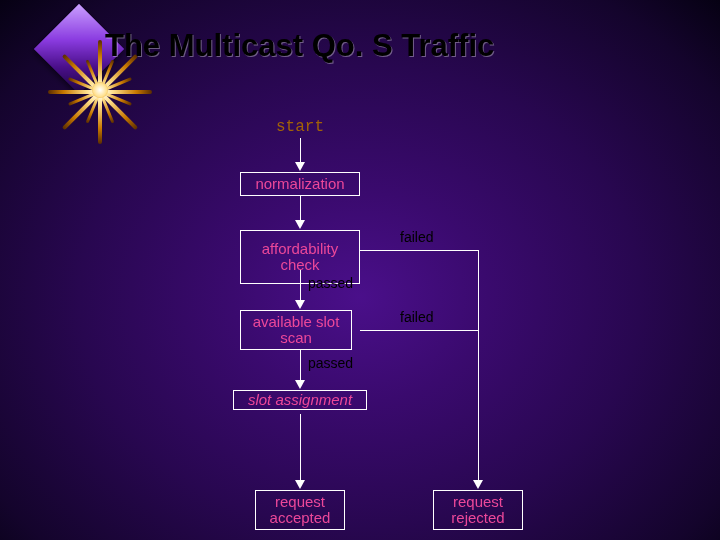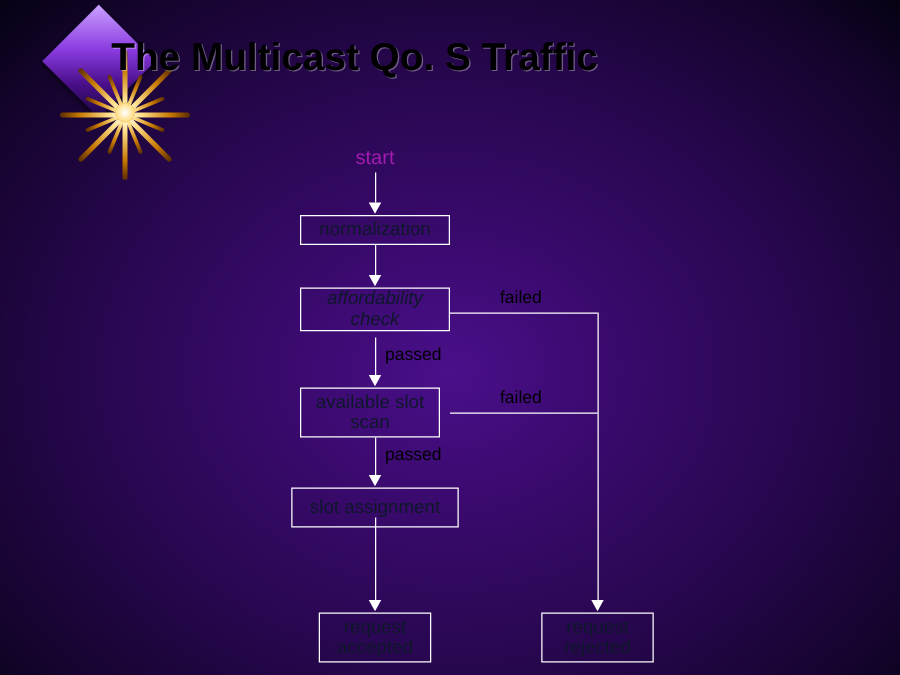--- a/index.html
+++ b/index.html
@@ -10,21 +10,21 @@
     background: radial-gradient(ellipse at 50% 55%, #4a0f8a 0%, #3a0a6e 25%, #280750 55%, #14042c 85%, #060113 100%);
     font-family: Arial, Helvetica, sans-serif;
     color: #fff;
     overflow: hidden;
     position: relative;
   }
 
   
   .title {
     position: absolute;
-    left: 89px;
+    left: 105px;
     top: 28px;
     font-size: 31px;
     font-weight: bold;
     color: #000;
     line-height: 1.15;
     text-shadow: 1px 1px 0 rgba(255,255,255,0.35);
     z-index: 2;
   }
 
   
@@ -32,32 +32,33 @@
     position: absolute;
     left: 0;
     top: 0;
     width: 720px;
     height: 540px;
     z-index: 2;
   }
 
   .node-text {
     position: absolute;
-    color: #a21caf;
+    color: #a16207;
     font-size: 16px;
     text-align: center;
     transform: translate(-50%, 0);
     white-space: nowrap;
+    font-family: Liberation Mono, monospace;
   }
 
   .node-box {
     position: absolute;
     border: 1px solid #fff;
     background: transparent;
-    color: #0f172a;
+    color: #ec4899;
     font-size: 15px;
     text-align: center;
     display: flex;
     align-items: center;
     justify-content: center;
     line-height: 1.1;
     padding: 2px 4px;
     box-sizing: border-box;
   }
 
@@ -166,21 +167,21 @@
   <div class="node-text" style="left:300px; top:118px;">start</div>
 
   <div class="v-line" style="left:300px; top:138px; height:24px;"></div>
   <div class="arrow-down" style="left:300px; top:162px;"></div>
 
   <div class="node-box" style="left:240px; top:172px; width:120px; height:24px;">normalization</div>
 
   <div class="v-line" style="left:300px; top:196px; height:24px;"></div>
   <div class="arrow-down" style="left:300px; top:220px;"></div>
 
-  <div class="node-box" style="left:240px; top:230px; width:120px; height:35px; white-space:pre;font-style:italic;">affordability
+  <div class="node-box" style="left:240px; top:230px; width:120px; height:54px; white-space:pre;">affordability
 check</div>
 
   <div class="h-line" style="left:360px; top:250px; width:118px;"></div>
   <div class="edge-label" style="left:400px; top:229px;">failed</div>
 
   <div class="v-line" style="left:478px; top:250px; height:230px;"></div>
 
   <div class="v-line" style="left:300px; top:270px; height:30px;"></div>
   <div class="arrow-down" style="left:300px; top:300px;"></div>
   <div class="edge-label" style="left:308px; top:275px;">passed</div>
@@ -188,21 +189,21 @@
   <div class="node-box" style="left:240px; top:310px; width:112px; height:40px; white-space:pre;">available slot
 scan</div>
 
   <div class="h-line" style="left:360px; top:330px; width:118px;"></div>
   <div class="edge-label" style="left:400px; top:309px;">failed</div>
 
   <div class="v-line" style="left:300px; top:350px; height:30px;"></div>
   <div class="arrow-down" style="left:300px; top:380px;"></div>
   <div class="edge-label" style="left:308px; top:355px;">passed</div>
 
-  <div class="node-box" style="left:233px; top:390px; width:134px; height:32px;">slot assignment</div>
+  <div class="node-box" style="left:233px; top:390px; width:134px; height:20px;font-style:italic;">slot assignment</div>
 
   <div class="v-line" style="left:300px; top:414px; height:66px;"></div>
   <div class="arrow-down" style="left:300px; top:480px;"></div>
 
   <div class="arrow-down" style="left:478px; top:480px;"></div>
 
   <div class="node-box" style="left:255px; top:490px; width:90px; height:40px; white-space:pre;">request
 accepted</div>
 
   <div class="node-box" style="left:433px; top:490px; width:90px; height:40px; white-space:pre;">request

